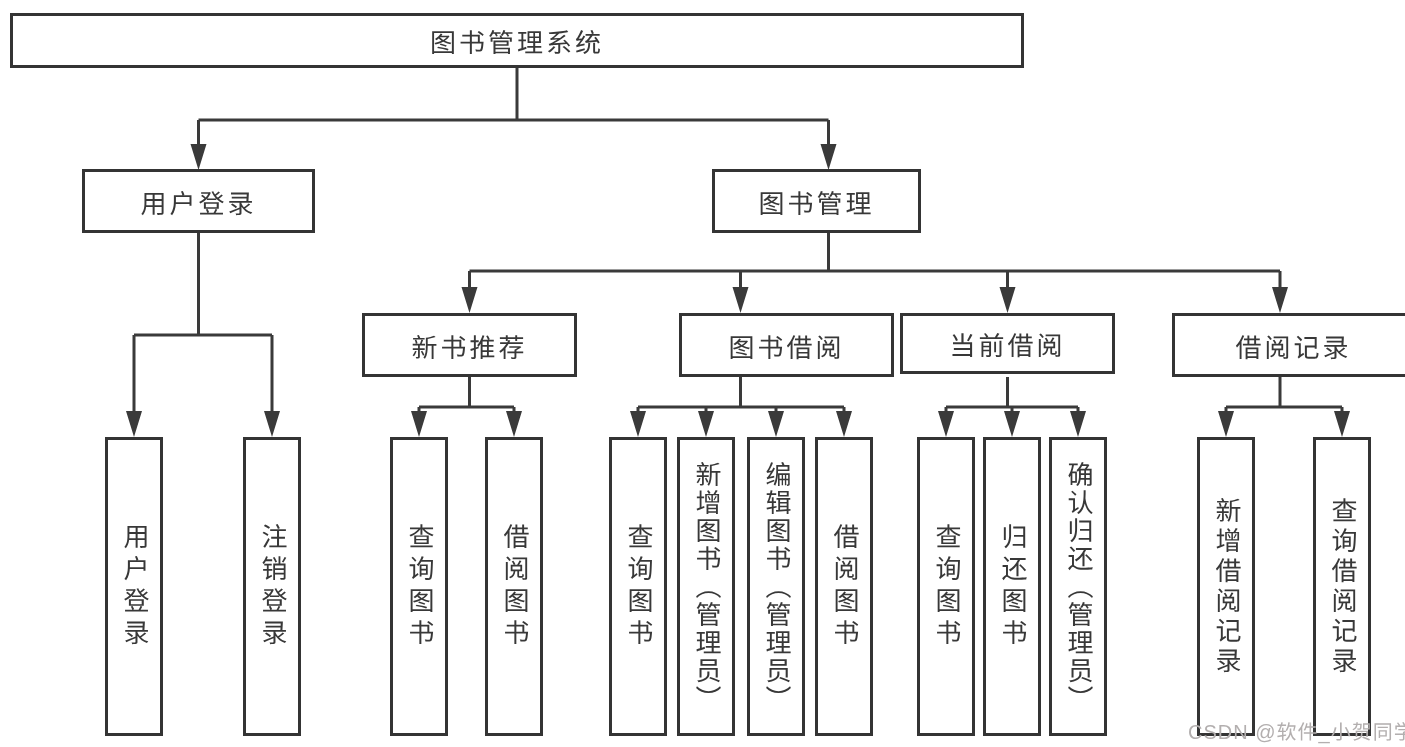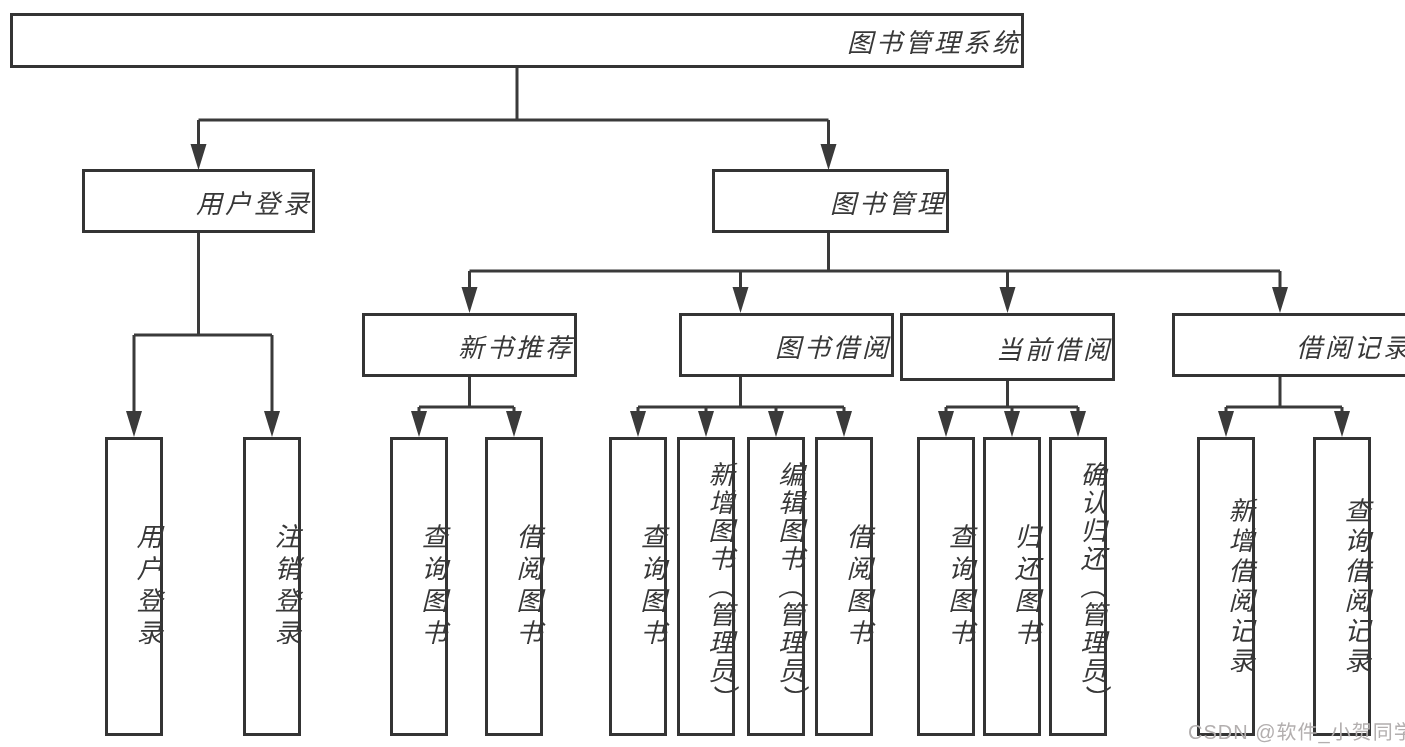--- a/index.html
+++ b/index.html
@@ -23,36 +23,35 @@
     width: 1405px;
     height: 747px;
   }
   .node {
     position: absolute;
     box-sizing: border-box;
     border: 3px solid #343434;
     background: #ffffff;
     display: flex;
     align-items: center;
-    justify-content: flex-end;
-    font-style: italic;
+    justify-content: center;
   }
   .node .label {
     font-size: 26px;
     letter-spacing: 3px;
     white-space: nowrap;
     color: #383838;
   }
   
   .n-root   { left: 10px;  top: 13px;  width: 1014px; height: 55px; }
   .n-login  { left: 82px;  top: 169px; width: 233px;  height: 64px; }
-  .n-mgmt   { left: 712px; top: 169px; width: 237px;  height: 64px; }
+  .n-mgmt   { left: 712px; top: 169px; width: 209px;  height: 64px; }
   .n-newrec { left: 362px; top: 313px; width: 215px;  height: 64px; }
   .n-borrow { left: 633px; top: 313px; width: 215px;  height: 64px; margin-left: 46px; }
-  .n-curr   { left: 900px; top: 313px; width: 215px;  height: 68px; }
+  .n-curr   { left: 900px; top: 313px; width: 215px;  height: 61px; }
   .n-recs   { left: 1172px;top: 313px; width: 243px;  height: 64px; }
   .leaf {
     top: 437px;
     width: 58px;
     height: 299px;
   }
   .leaf .vtext {
     writing-mode: vertical-rl;
     text-orientation: mixed;
     font-size: 26px;

